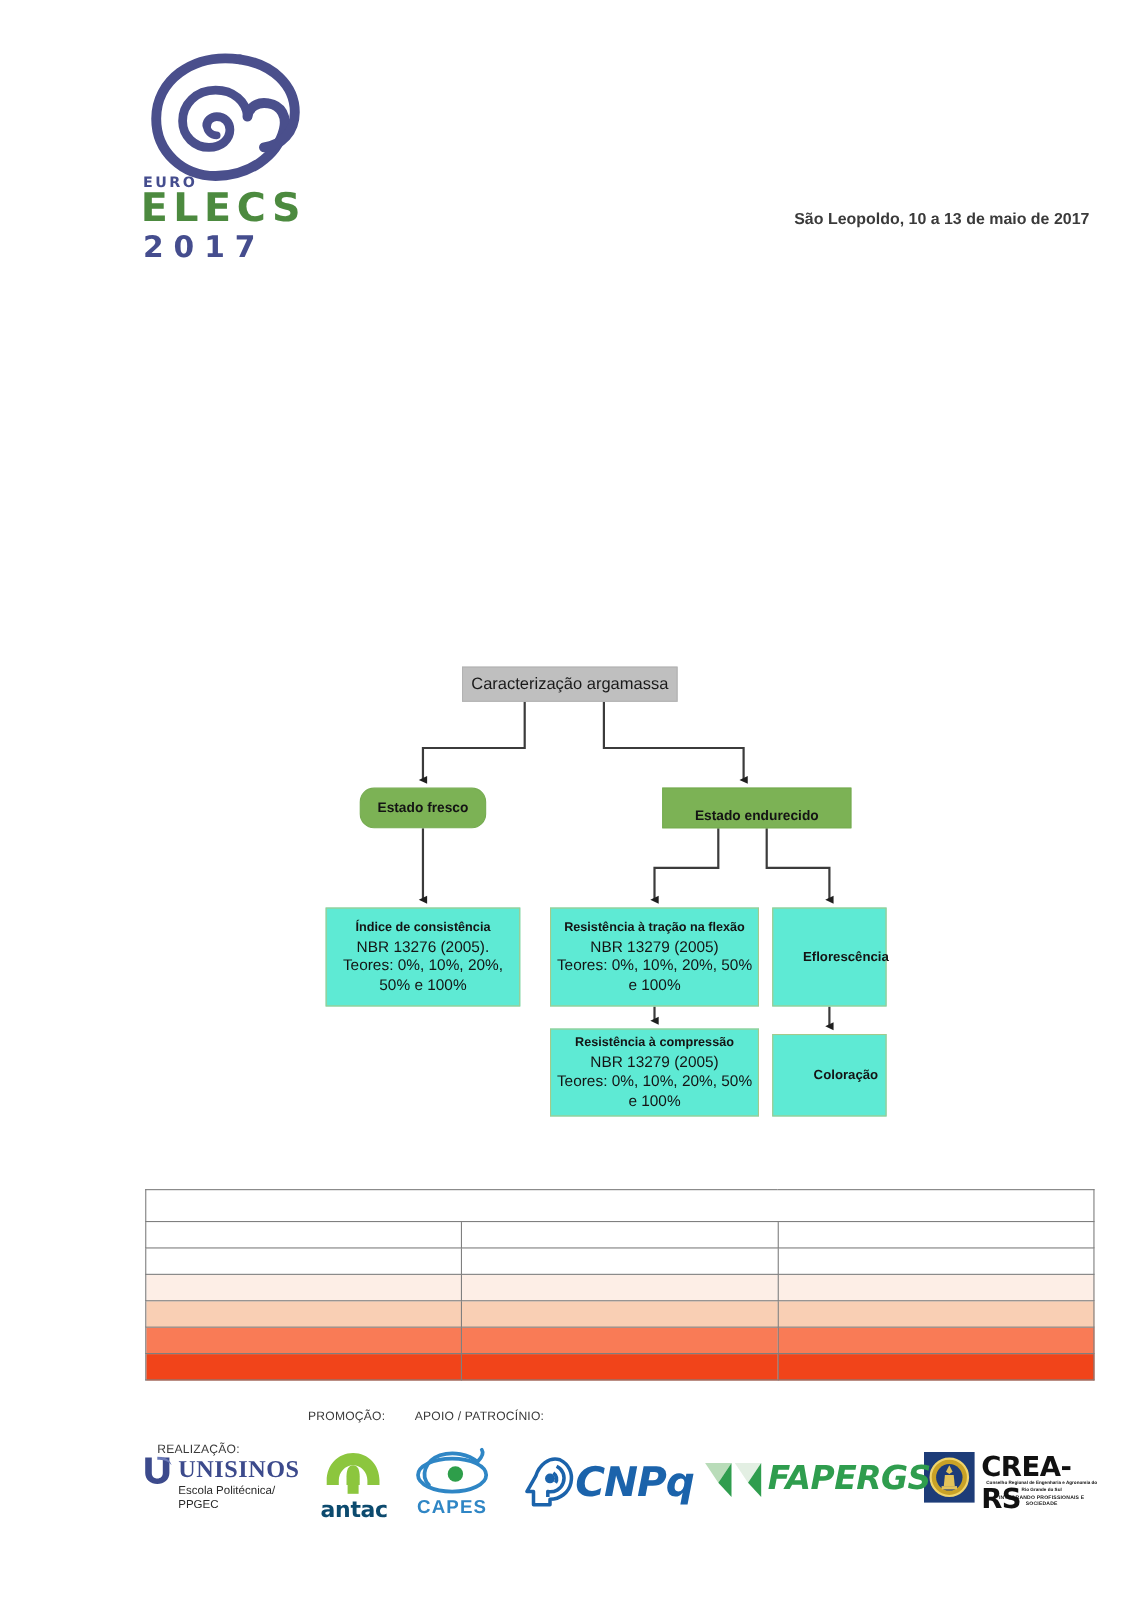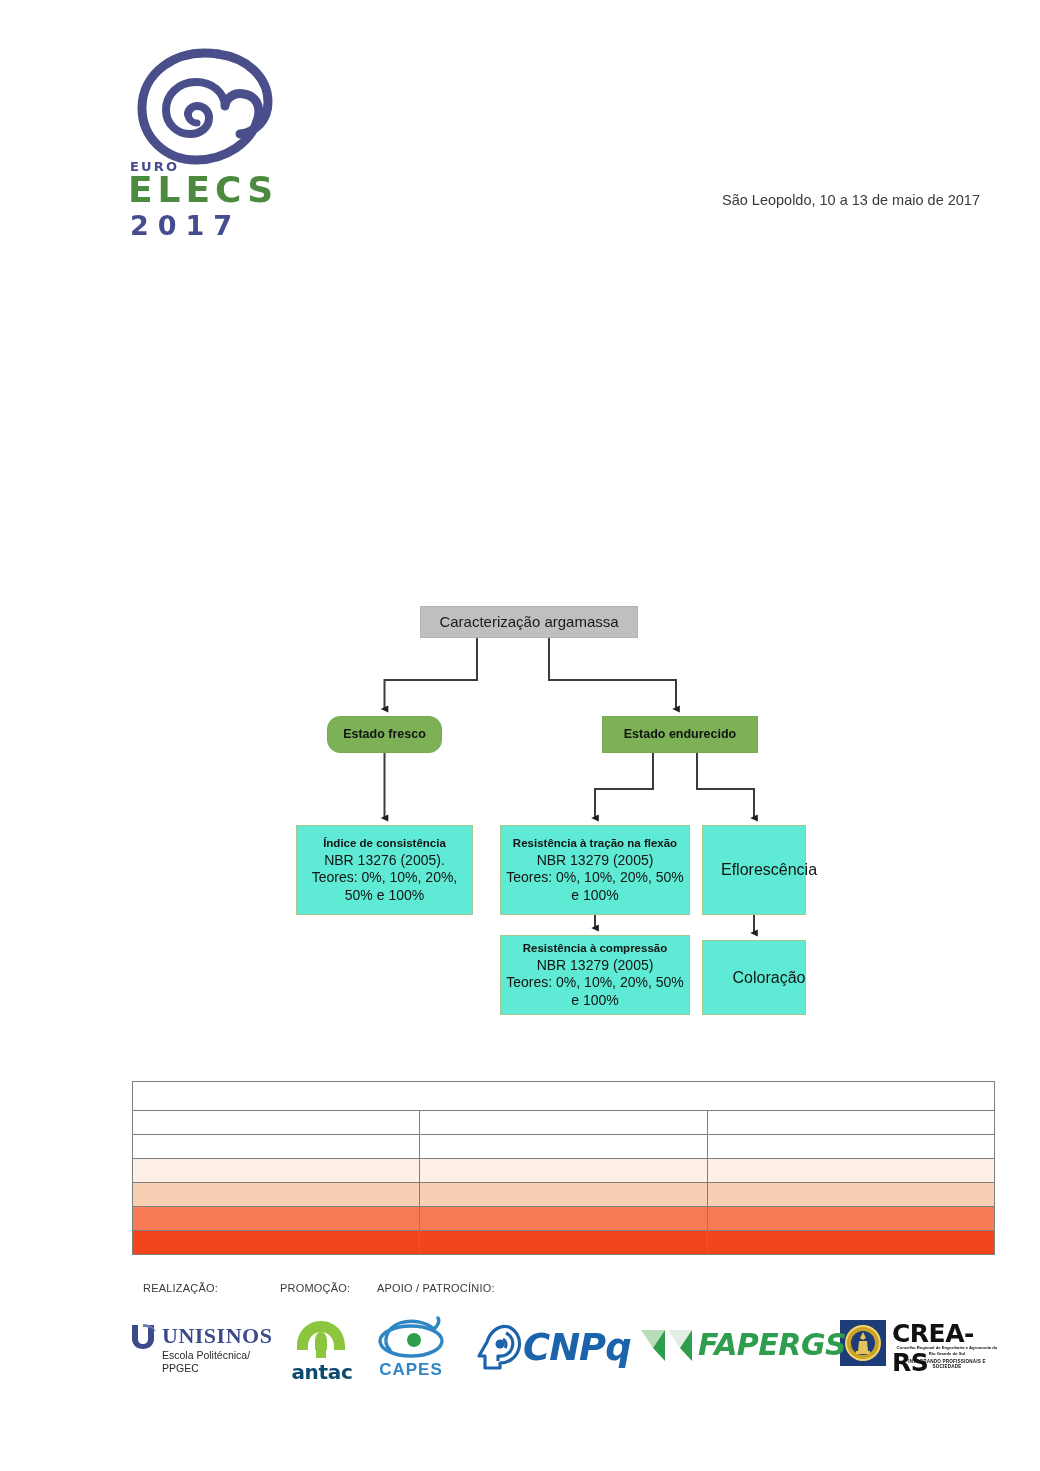--- a/index.html
+++ b/index.html
@@ -70,20 +70,21 @@
     font-family: "DejaVu Sans", sans-serif;
     line-height: 1;
   }
   .header-date {
     position: absolute;
     left: 690px;
     top: 192px;
     font-size: 14.5px;
     color: #3a3a3a;
     white-space: nowrap;
+    font-weight: bold;
   }
 
   
   .flowchart {
     position: absolute;
     left: 0;
     top: 0;
     width: 1040px;
     height: 1471px;
     pointer-events: none;
@@ -120,28 +121,28 @@
   .node-leaf .nd-title {
     font-size: 11.5px;
     font-weight: bold;
     margin-bottom: 2px;
   }
   .node-leaf .nd-sub {
     font-size: 14px;
     font-weight: normal;
   }
   .node-leaf.simple {
-    font-size: 16px;
-    font-weight: normal;
+    font-size: 12px;
+    font-weight: bold;
     padding-left: 35px;
   }
 
-  #n-root   { left: 388px; top: 606px;  width: 218px; height: 32px; }
+  #n-root   { left: 388px; top: 606px;  width: 196px; height: 32px; }
   #n-fresco { left: 295px; top: 716px;  width: 115px; height: 37px; border-radius: 13px; }
-  #n-endur  { left: 570px; top: 716px;  width: 156px; height: 37px; }
+  #n-endur  { left: 570px; top: 716px;  width: 172px; height: 37px; justify-content: flex-end; }
   #n-indice { left: 264px; top: 825px;  width: 177px; height: 90px; }
   #n-tracao { left: 468px; top: 825px;  width: 190px; height: 90px; }
   #n-eflor  { left: 670px; top: 825px;  width: 104px; height: 90px; }
   #n-compr  { left: 468px; top: 935px;  width: 190px; height: 80px; }
   #n-color  { left: 670px; top: 940px;  width: 104px; height: 75px; }
 
   
   .data-table {
     position: absolute;
     left: 100px;
@@ -163,21 +164,21 @@
   .col-c { width: 211px; }
 
   
   .foot-label {
     position: absolute;
     font-size: 11px;
     color: #3a3a3a;
     letter-spacing: 0.2px;
     white-space: nowrap;
   }
-  #lbl-realizacao { left: 97px;  top: 1282px; padding-left: 14px; }
+  #lbl-realizacao { left: 97px;  top: 1312px; padding-left: 14px; }
   #lbl-promocao   { left: 248px; top: 1282px; }
   #lbl-apoio      { left: 345px; top: 1282px; }
 
   .logo-slot { position: absolute; }
 
   
   #lg-unisinos { left: 97px; top: 1322px; width: 142px; height: 62px; }
   .uni-mark {
     position: absolute; left: 0; top: 2px; width: 28px; height: 26px;
   }

